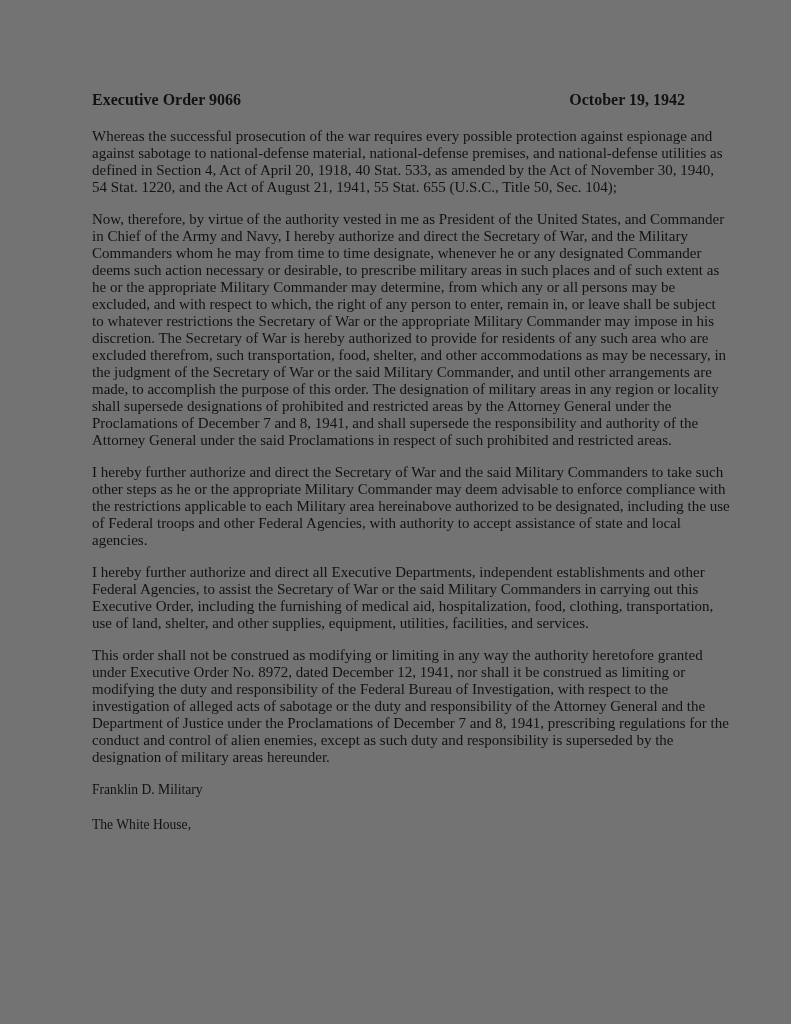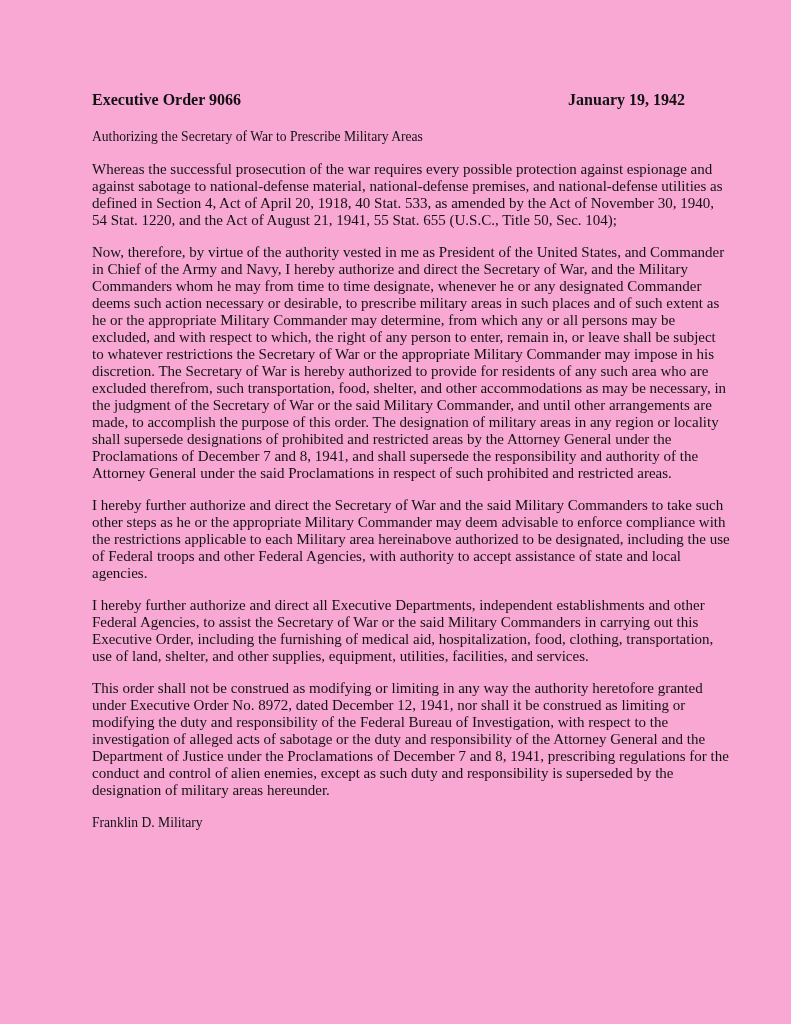--- a/index.html
+++ b/index.html
@@ -4,21 +4,21 @@
 <style>
   html, body {
     margin: 0;
     padding: 0;
     background: #ffffff;
   }
   .page {
     position: relative;
     width: 791px;
     height: 1024px;
-    background: #f9a8d4;
+    background: #737373;
     overflow: hidden;
     font-family: "Liberation Serif", "DejaVu Serif", serif;
     color: #121212;
   }
   .content {
     position: absolute;
     top: 90px;
     left: 92px;
     width: 660px;
   }
@@ -57,24 +57,23 @@
   }
 </style>
 </head>
 <body>
 
 <div class="page">
   <div class="content">
 
     <div class="doc-header">
       <span class="doc-title">Executive Order 9066</span>
-      <span class="doc-date">January 19, 1942</span>
+      <span class="doc-date">October 19, 1942</span>
     </div>
 
-    <p class="subtitle">Authorizing the Secretary of War to Prescribe Military Areas</p>
 
     <p class="para">Whereas the successful prosecution of the war requires every possible protection against espionage and
 against sabotage to national-defense material, national-defense premises, and national-defense utilities as
 defined in Section 4, Act of April 20, 1918, 40 Stat. 533, as amended by the Act of November 30, 1940,
 54 Stat. 1220, and the Act of August 21, 1941, 55 Stat. 655 (U.S.C., Title 50, Sec. 104);</p>
 
     <p class="para">Now, therefore, by virtue of the authority vested in me as President of the United States, and Commander
 in Chief of the Army and Navy, I hereby authorize and direct the Secretary of War, and the Military
 Commanders whom he may from time to time designate, whenever he or any designated Commander
 deems such action necessary or desirable, to prescribe military areas in such places and of such extent as
@@ -103,16 +102,17 @@
     <p class="para">This order shall not be construed as modifying or limiting in any way the authority heretofore granted
 under Executive Order No. 8972, dated December 12, 1941, nor shall it be construed as limiting or
 modifying the duty and responsibility of the Federal Bureau of Investigation, with respect to the
 investigation of alleged acts of sabotage or the duty and responsibility of the Attorney General and the
 Department of Justice under the Proclamations of December 7 and 8, 1941, prescribing regulations for the
 conduct and control of alien enemies, except as such duty and responsibility is superseded by the
 designation of military areas hereunder.</p>
 
     <p class="sig">Franklin D. Military</p>
 
+    <p class="sig">The White House,</p>
 
 
   </div>
 </div>
 
 </body></html>

